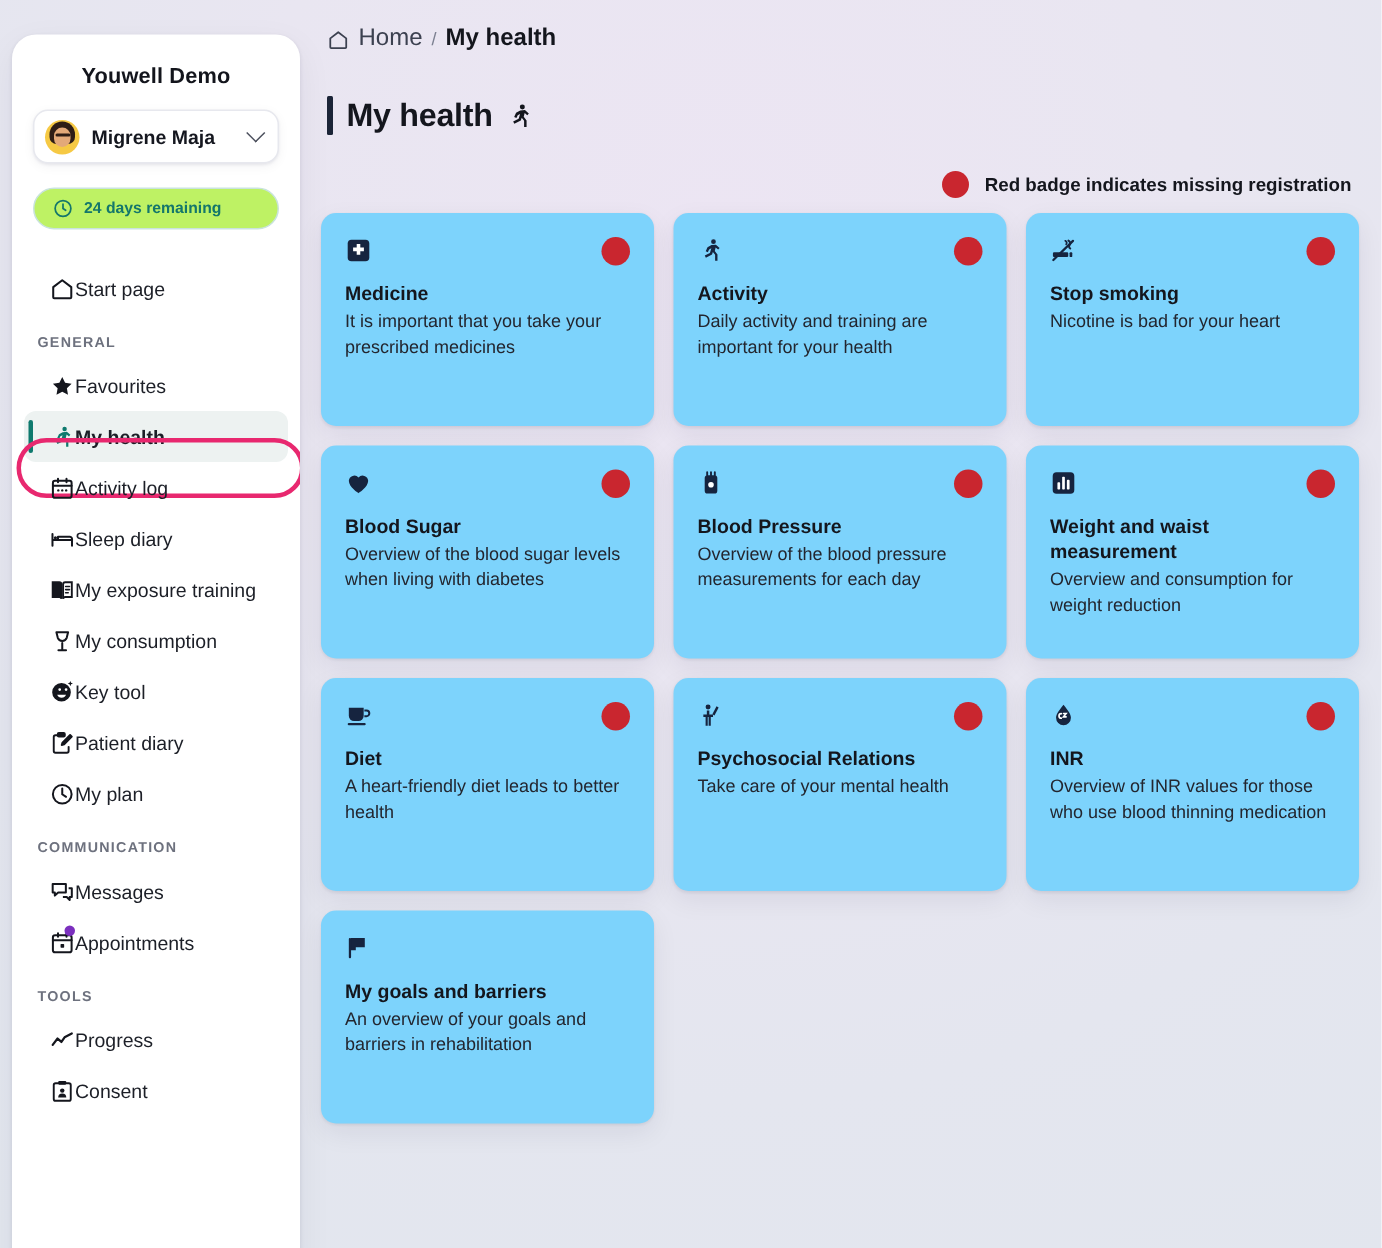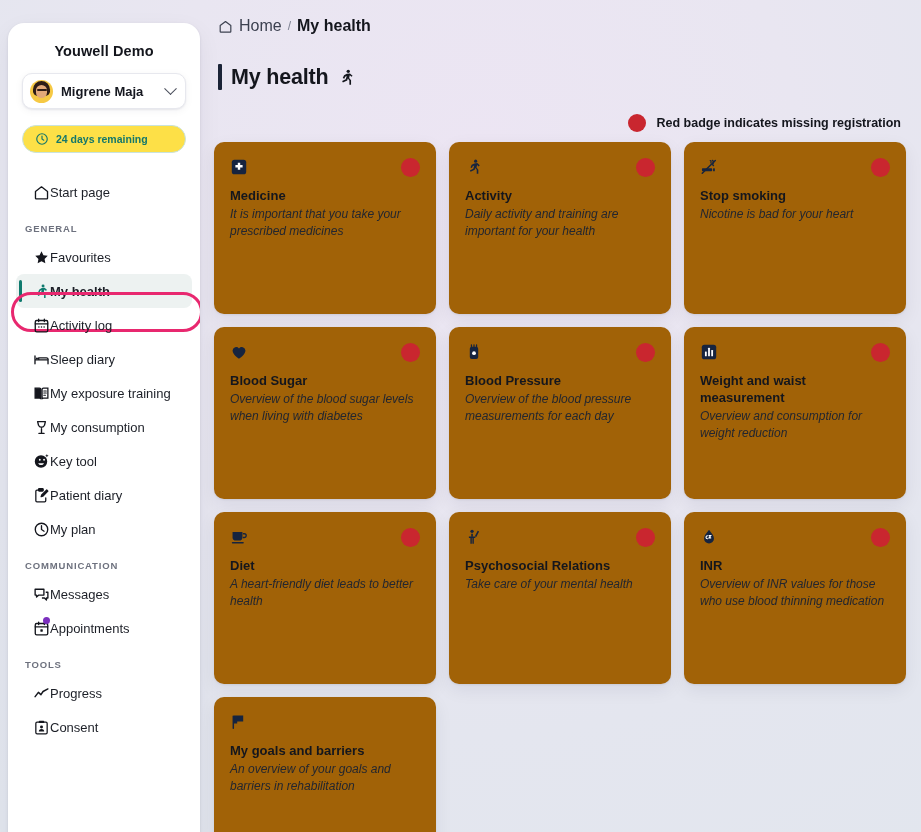--- a/index.html
+++ b/index.html
@@ -96,21 +96,21 @@
     border-right: 1.6px solid #4b4f5c;
     border-bottom: 1.6px solid #4b4f5c;
     transform: rotate(45deg) translate(-2px,-2px);
     flex: 0 0 auto;
   }
 
   .days-pill {
     margin: 16px 14px 0;
     height: 28px;
     border: 1px solid #c9e3dd;
-    background: #fde047;
+    background: #bef264;
     border-radius: 14px;
     display: flex;
     align-items: center;
     gap: 7px;
     padding: 0 12px;
     text-align: center;
   }
   .days-pill .lbl {
     font-size: 10.5px;
     font-weight: 700;
@@ -243,23 +243,23 @@
     color: #14161d;
   }
 
   .grid {
     display: grid;
     grid-template-columns: repeat(3, 222px);
     gap: 13px 13px;
   }
 
   .card {
-    background: #a16207;
+    background: #7dd3fc;
     border-radius: 10px;
-    height: 172px;
+    height: 142px;
     padding: 16px 16px 14px;
     box-shadow: 0 1px 2px rgba(20,20,50,.08), 0 6px 18px rgba(20,20,50,.07);
     position: relative;
     cursor: pointer;
     overflow: hidden;
   }
   .card .card-ico {
     width: 18px; height: 18px;
     display: block;
     color: #16243f;
@@ -277,21 +277,20 @@
     font-weight: 700;
     color: #14161d;
     margin-top: 11px;
     line-height: 17px;
   }
   .card .card-desc {
     font-size: 12px;
     color: #23262f;
     line-height: 16.5px;
     margin-top: 2px;
-    font-style: italic;
   }
 </style>
 </head>
 <body>
 
 <div id="sidebar">
 
   <div class="brand">Youwell Demo</div>
 
   <div class="user-select">

